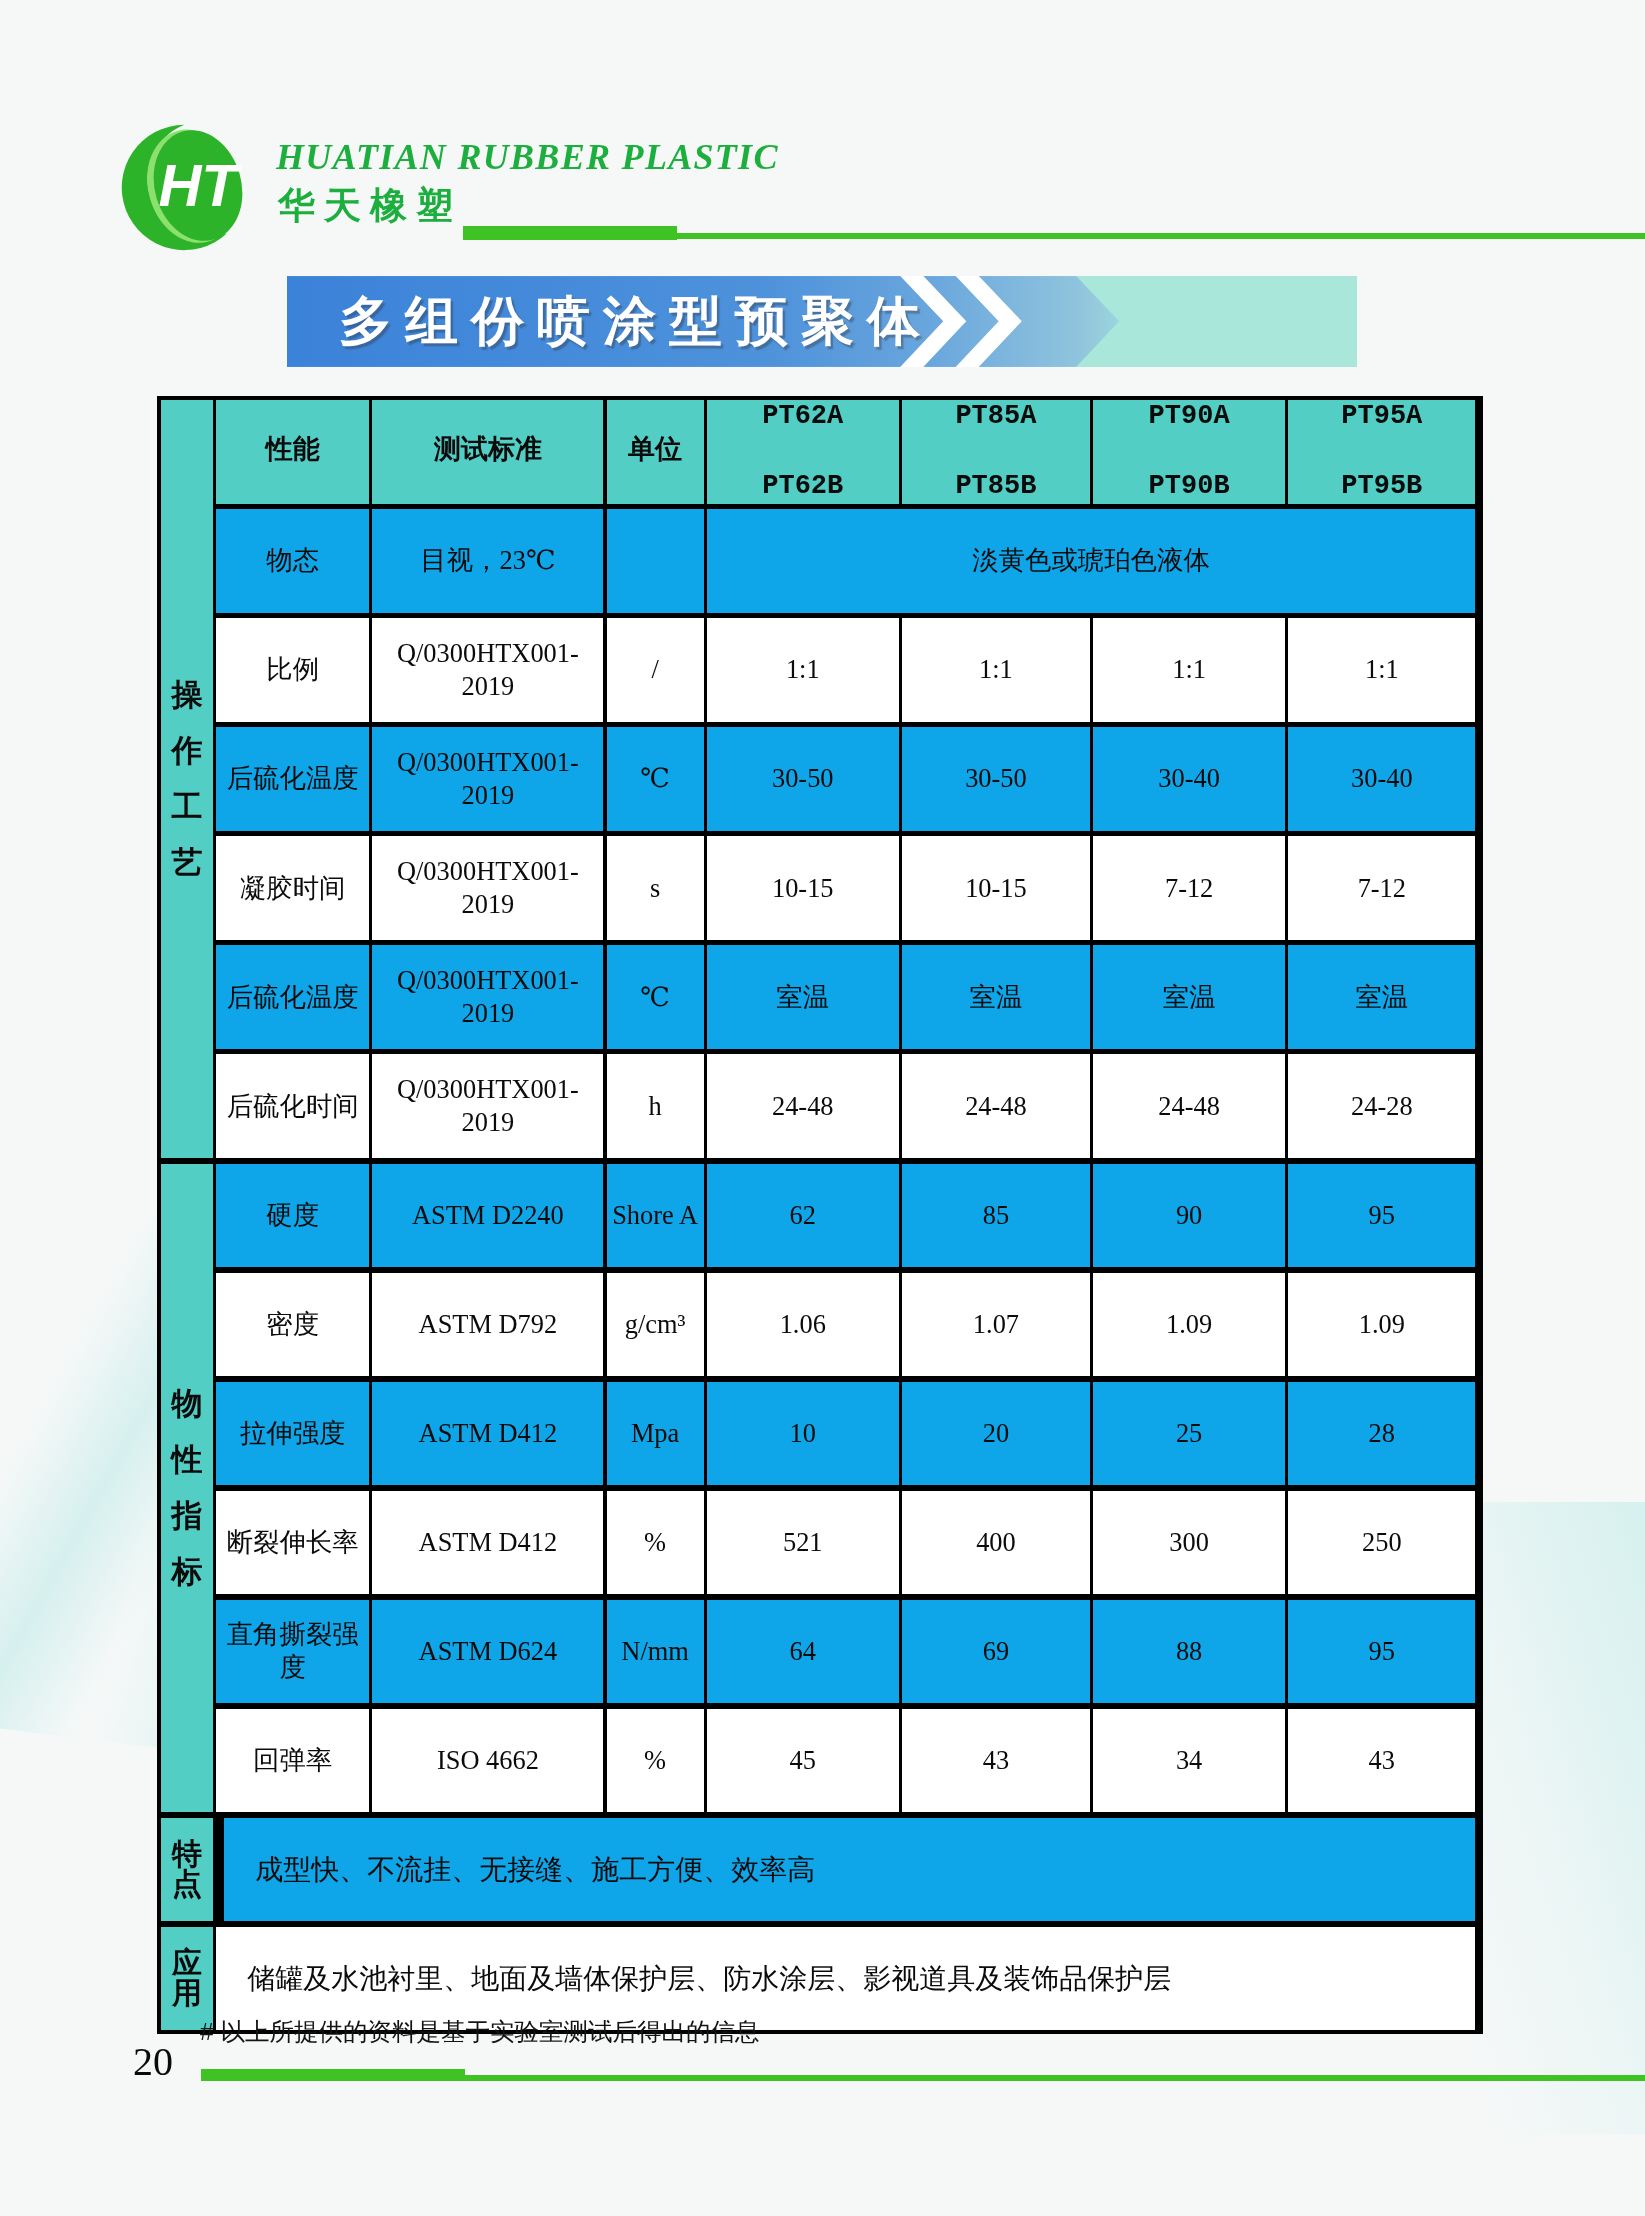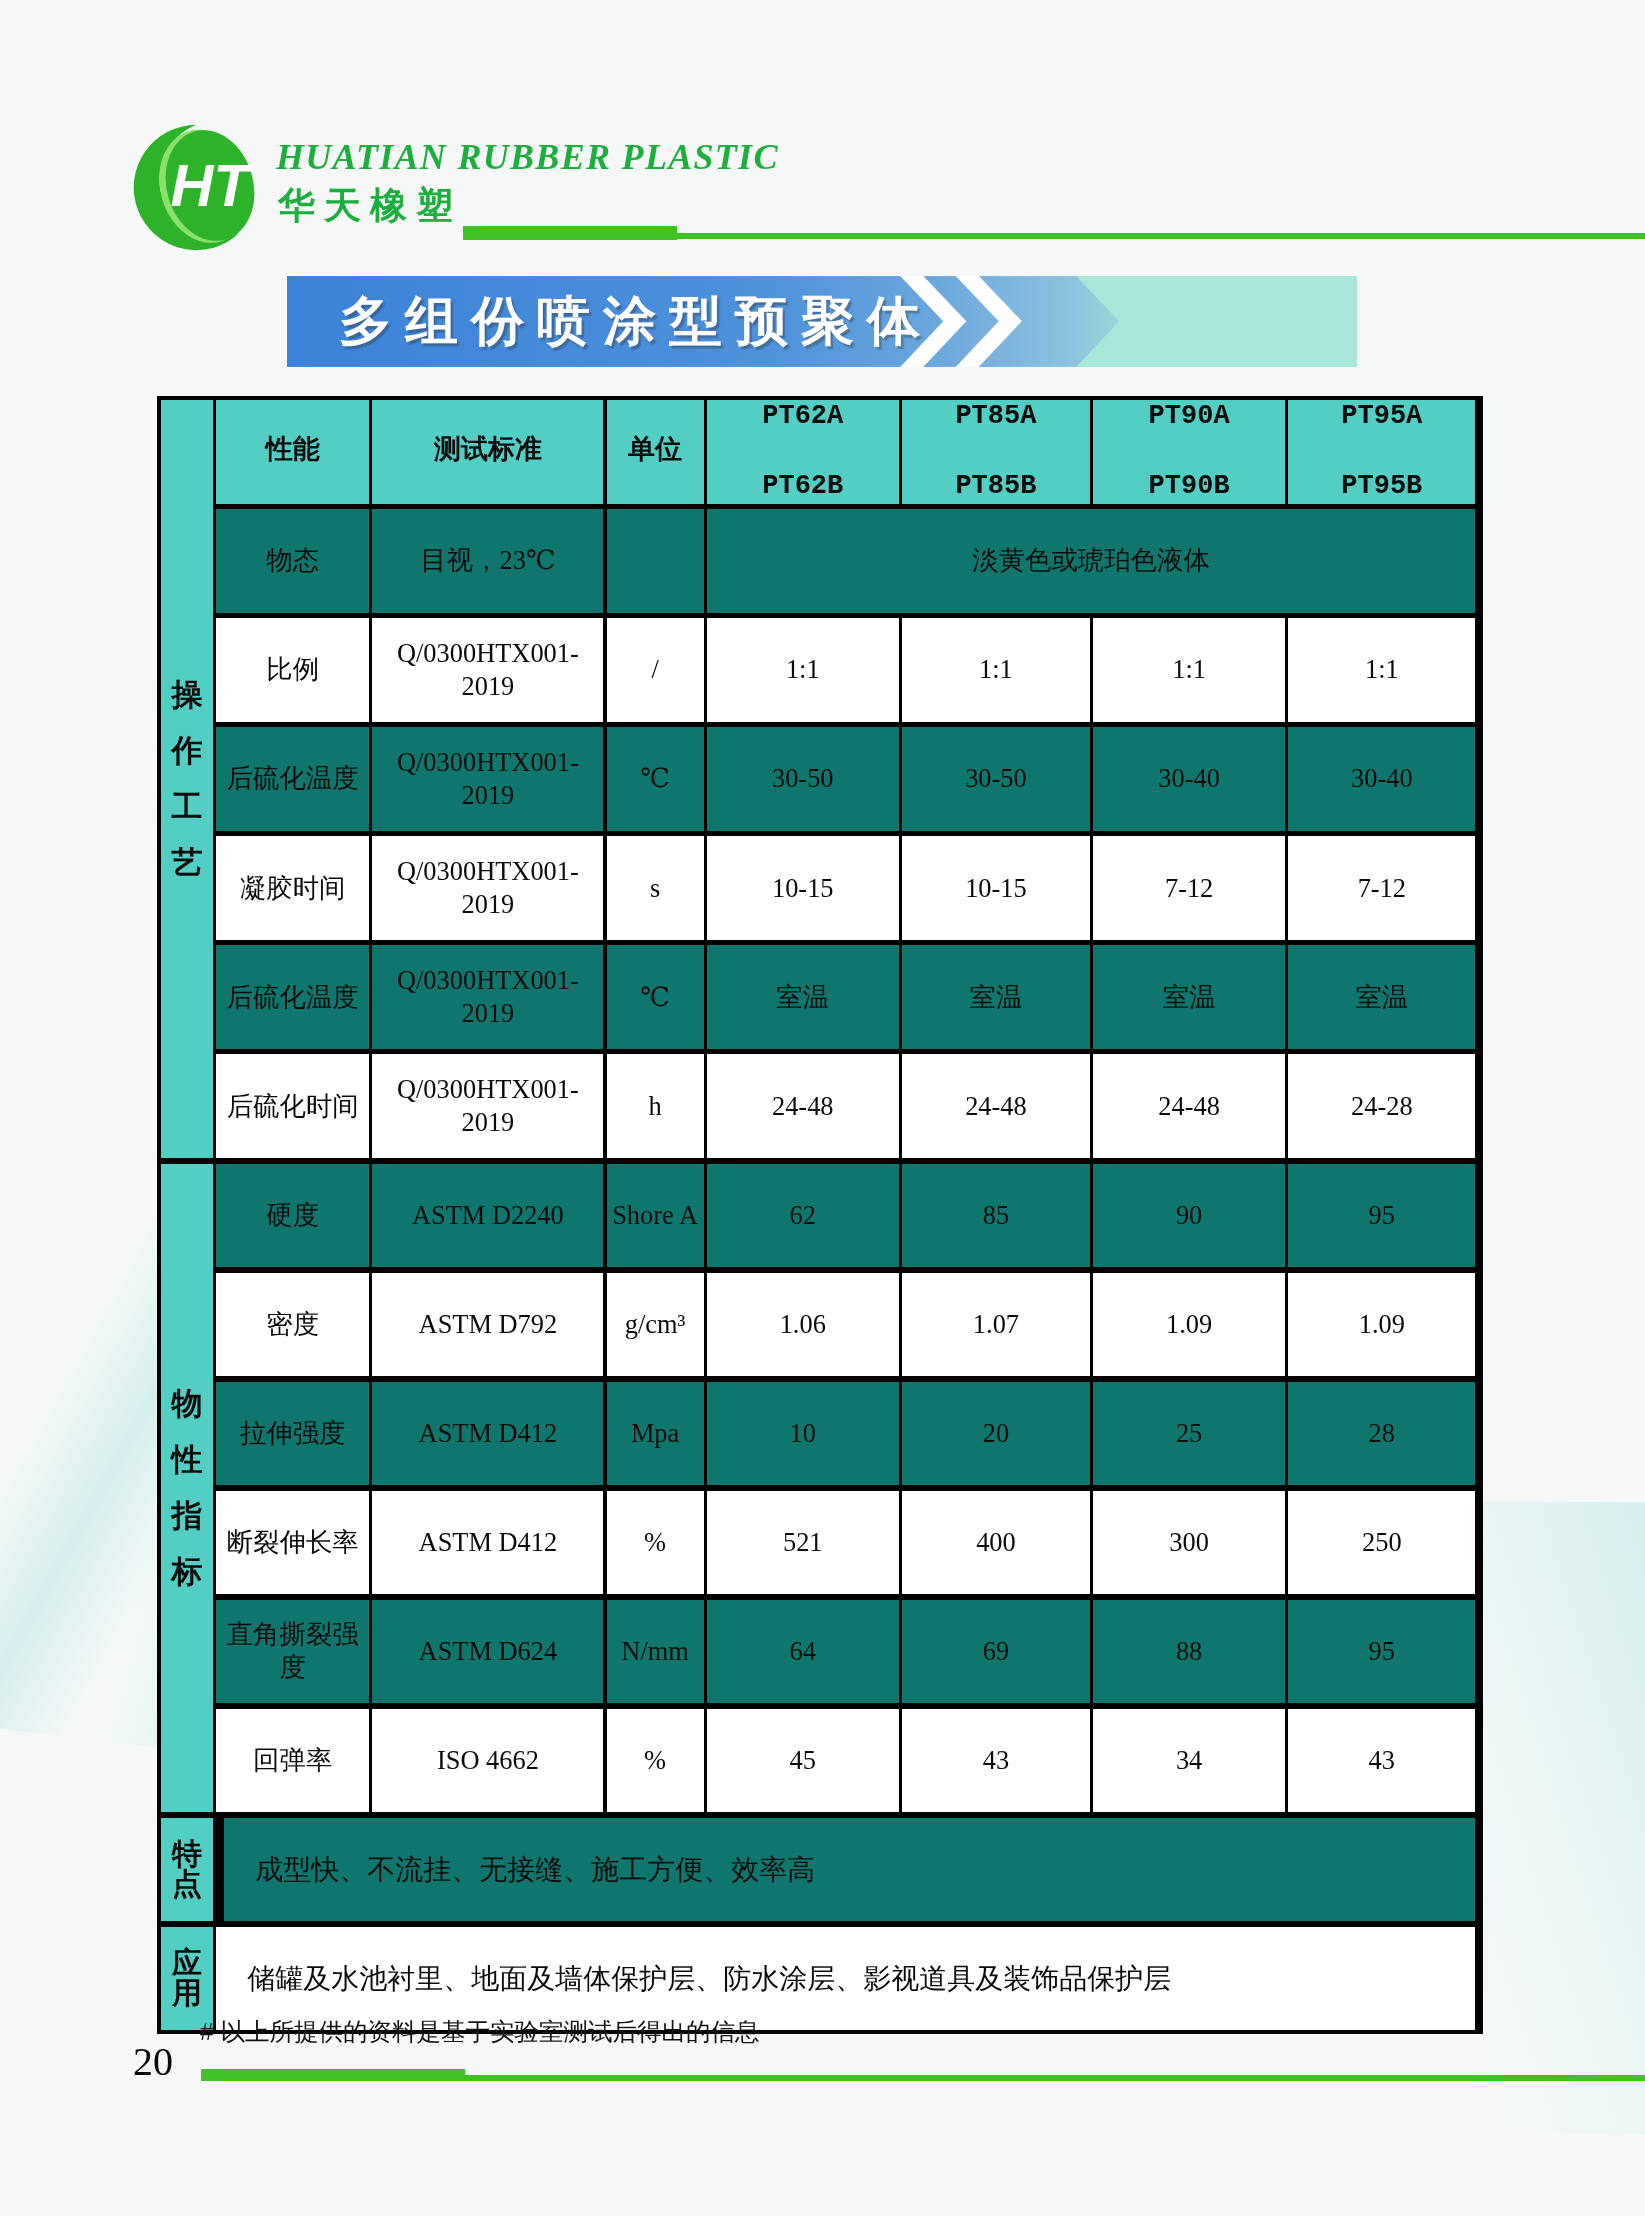--- a/index.html
+++ b/index.html
@@ -15,21 +15,21 @@
     background:
       linear-gradient(112deg, rgba(140,222,216,0) 38%, rgba(140,222,216,0.30) 49%, rgba(140,222,216,0) 60%),
       linear-gradient(98deg, rgba(170,232,226,0) 52%, rgba(170,232,226,0.22) 62%, rgba(170,232,226,0) 72%);
     transform:rotate(7deg);
   }
   .ribbon-corner {
     position:absolute; right:-39px; top:1502px; width:361px; height:632px;
     background:linear-gradient(252deg, rgba(150,226,220,0.38), rgba(150,226,220,0.10) 45%, rgba(150,226,220,0) 70%);
   }
   
-  .logo { position:absolute; left:128px; top:121px; width:133px; height:133px; }
+  .logo { position:absolute; left:116px; top:121px; width:133px; height:133px; }
   .company-en {
     position:absolute; left:276px; top:139px;
     font:600 italic 36px/1 "Liberation Serif","DejaVu Serif",serif;
     color:#1daf3e; letter-spacing:1.3px; white-space:nowrap;
   }
   .company-cn {
     position:absolute; left:278px; top:187px;
     font:700 37px/1 "Liberation Sans","DejaVu Sans",sans-serif;
     color:#1daf3e; letter-spacing:9px; white-space:nowrap;
   }
@@ -52,21 +52,21 @@
     grid-template-columns:52px 153px 231px 97px 192px 188px 192px 187px;
     grid-template-rows:repeat(15, 1fr);
     row-gap:5.8px; column-gap:3.2px;
   }
   .cell {
     display:flex; align-items:center; justify-content:center;
     text-align:center; color:#0b0b0b;
     font:400 26.4px/1.25 "Liberation Serif","DejaVu Serif",serif;
   }
   .teal  { background:#52cec4;font-family:Liberation Mono, monospace; }
-  .light { background:#0f766e; }
+  .light { background:#0ea5e9; }
   .white { background:#ffffff; }
   .hdr { font-weight:700; font-size:27px; }
   .product-cell { flex-direction:column; gap:36px; }
   .sec1 { grid-column:1; grid-row:1 / span 7; }
   .sec2 { grid-column:1; grid-row:8 / span 6; }
   .v-label {
     font:700 31px/1.8 "Liberation Sans","DejaVu Sans",sans-serif;
     white-space:pre-line; text-align:center;
   }
   .tag-label { font:700 30px/1 "Liberation Sans","DejaVu Sans",sans-serif; }

